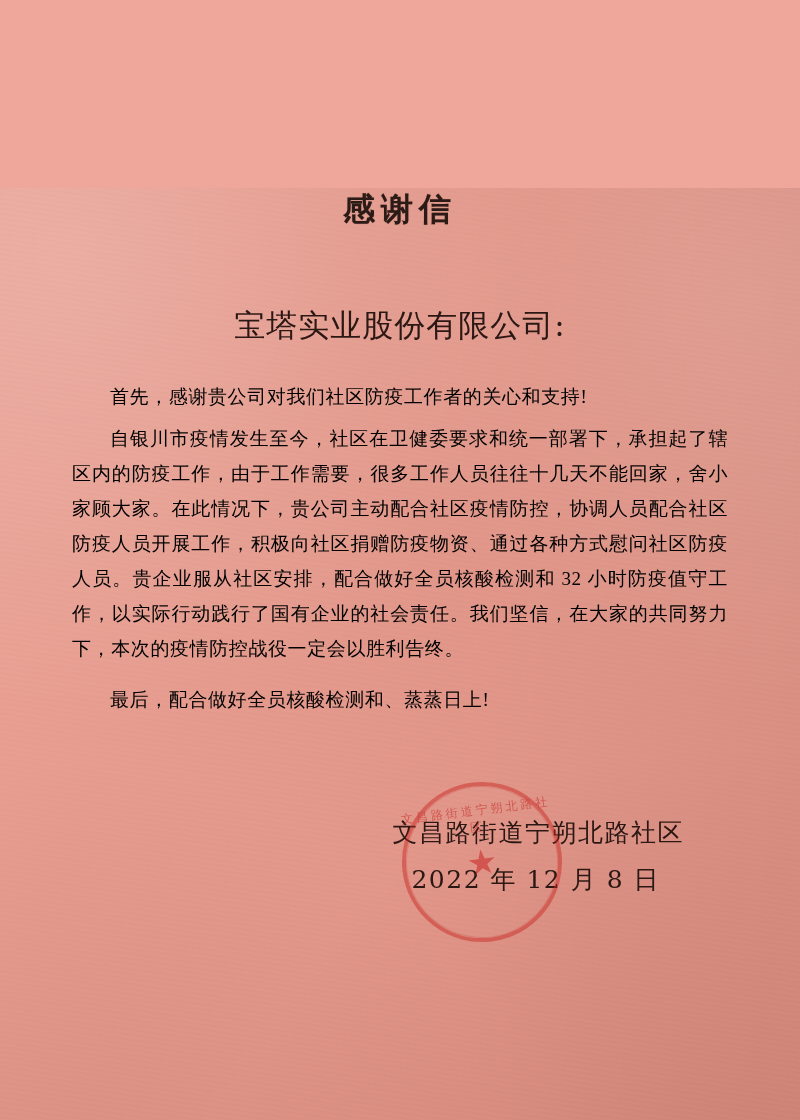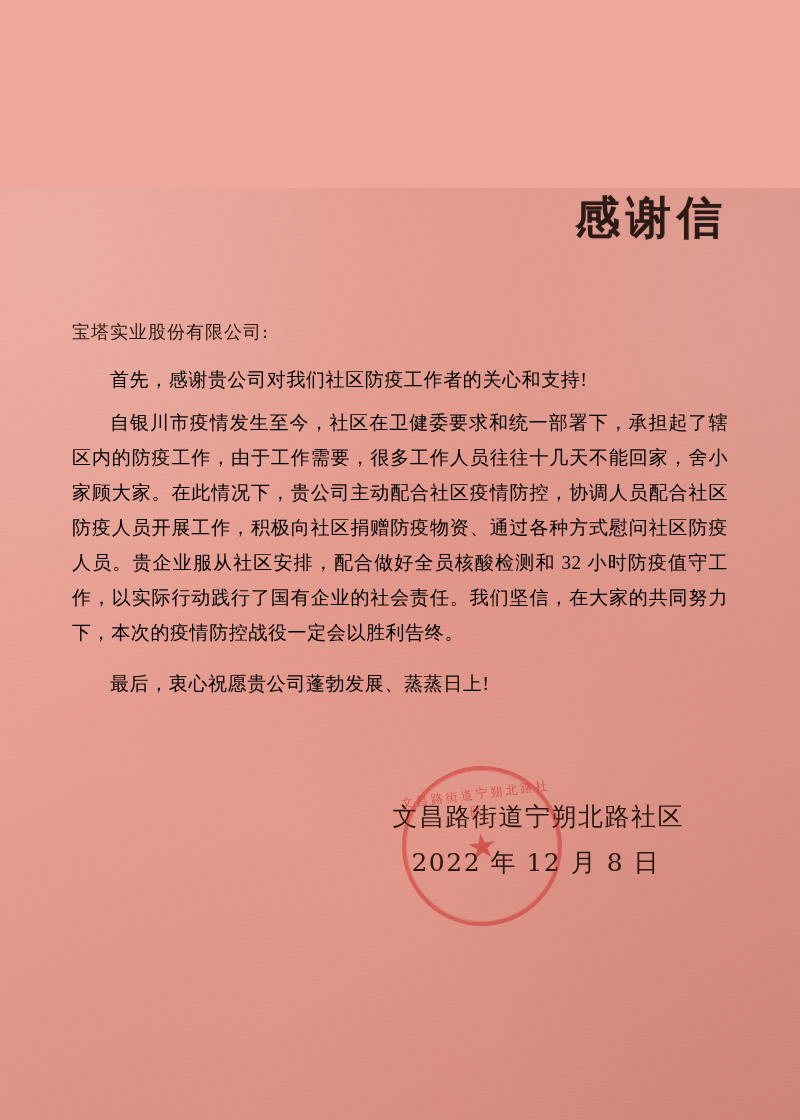--- a/index.html
+++ b/index.html
@@ -49,36 +49,37 @@
     pointer-events: none;
   }
 
   .content {
     position: relative;
     z-index: 3;
     padding: 0 72px;
   }
 
   .doc-title {
-    text-align: right;
-    font-size: 45px;
+    text-align: center;
+    font-size: 32px;
     font-weight: bold;
     letter-spacing: 6px;
     color: #2c1a16;
     margin-top: 188px;
     margin-bottom: 0;
     text-shadow: 0 0 1px rgba(40,20,15,0.35);
   }
 
   .salutation {
     margin-top: 70px;
-    font-size: 18px;
+    font-size: 31px;
     line-height: 1.5;
     color: #2b1713;
     letter-spacing: 1px;
+    text-align: center;
   }
 
   .para {
     font-size: 19px;
     line-height: 1.84;
     color: #000000;
     letter-spacing: 0.6px;
     text-align: justify;
     text-justify: inter-ideograph;
     text-indent: 2em;
@@ -157,21 +158,21 @@
   <div class="content">
 
     <h1 class="doc-title">感谢信</h1>
 
     <p class="salutation">宝塔实业股份有限公司:</p>
 
     <p class="para first">首先，感谢贵公司对我们社区防疫工作者的关心和支持!</p>
 
     <p class="para">自银川市疫情发生至今，社区在卫健委要求和统一部署下，承担起了辖区内的防疫工作，由于工作需要，很多工作人员往往十几天不能回家，舍小家顾大家。在此情况下，贵公司主动配合社区疫情防控，协调人员配合社区防疫人员开展工作，积极向社区捐赠防疫物资、通过各种方式慰问社区防疫人员。贵企业服从社区安排，配合做好全员核酸检测和 32 小时防疫值守工作，以实际行动践行了国有企业的社会责任。我们坚信，在大家的共同努力下，本次的疫情防控战役一定会以胜利告终。</p>
 
-    <p class="para closing">最后，衷心祝愿贵公司蓬勃发展、蒸蒸日上!</p>
+    <p class="para closing">最后，配合做好全员核酸检测和、蒸蒸日上!</p>
 
     <div class="signature-block">
 
       <div class="seal">
         <span class="seal-top-text">文昌路街道宁朔北路社区</span>
         <span class="seal-star">★</span>
 
       </div>
 
       <div class="sign-org">文昌路街道宁朔北路社区</div>

